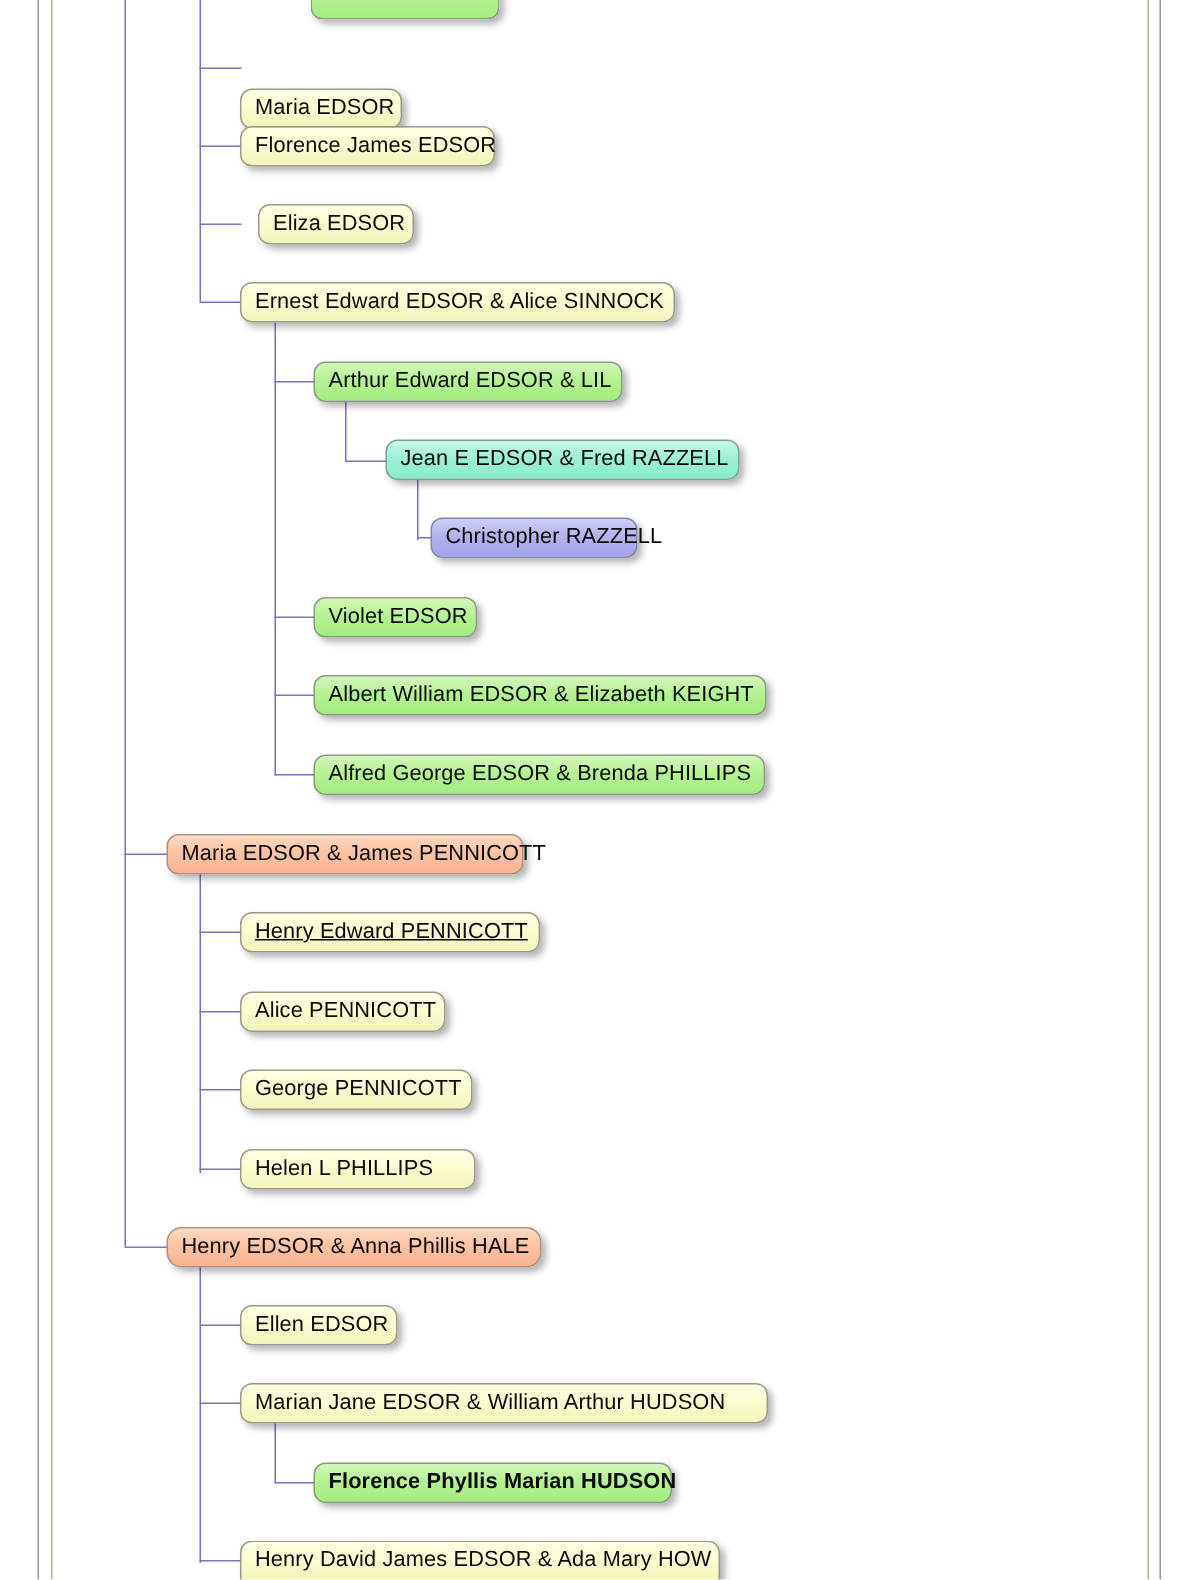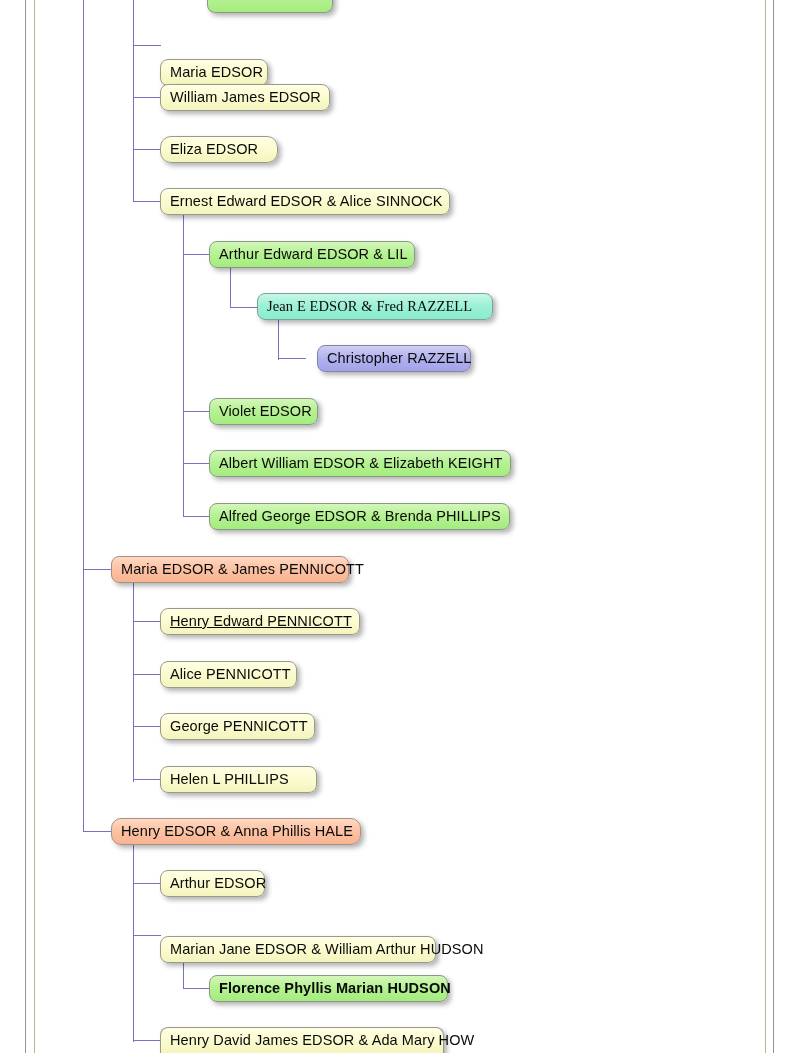--- a/index.html
+++ b/index.html
@@ -133,33 +133,33 @@
       <div class="elbow" style="left: 133px; top: 779px; width: 28px;"></div>
       <div class="elbow" style="left: 83px; top: 831px; width: 29px;"></div>
       <div class="elbow" style="left: 133px; top: 883px; width: 28px;"></div>
       <div class="elbow" style="left: 133px; top: 935px; width: 28px;"></div>
       <div class="elbow" style="left: 183px; top: 988px; width: 27px;"></div>
       <div class="elbow" style="left: 133px; top: 1040px; width: 28px;"></div>
     </div>
   <div id="nodes-layer">
       <div class="node c-green clipped-top" style="left: 207px; top: -14px; width: 126px;"></div>
       <div class="node c-cream" style="left: 160px; top: 27px; width: 108px; margin-top: 32px;">Maria EDSOR</div>
-      <div class="node c-cream" style="left: 160px; top: 84px; width: 170px;">William James EDSOR</div>
-      <div class="node c-cream" style="left: 160px; top: 136px; width: 118px; border-radius: 11px;">Eliza EDSOR</div>
+      <div class="node c-cream" style="left: 160px; top: 84px; width: 170px;">Florence James EDSOR</div>
+      <div class="node c-cream" style="left: 172px; top: 136px; width: 104px;">Eliza EDSOR</div>
       <div class="node c-cream" style="left: 160px; top: 188px; width: 290px;">Ernest Edward EDSOR &amp; Alice SINNOCK</div>
       <div class="node c-green" style="left: 209px; top: 241px; width: 206px;">Arthur Edward EDSOR &amp; LIL</div>
-      <div class="node c-teal" style="left: 257px; top: 293px; width: 236px; font-family: Liberation Serif, serif;">Jean E EDSOR &amp; Fred RAZZELL</div>
-      <div class="node c-purple" style="left: 317px; top: 345px; width: 154px;">Christopher RAZZELL</div>
+      <div class="node c-teal" style="left: 257px; top: 293px; width: 236px;">Jean E EDSOR &amp; Fred RAZZELL</div>
+      <div class="node c-purple" style="left: 287px; top: 345px; width: 138px;">Christopher RAZZELL</div>
       <div class="node c-green" style="left: 209px; top: 398px; width: 109px;">Violet EDSOR</div>
       <div class="node c-green" style="left: 209px; top: 450px; width: 302px;">Albert William EDSOR &amp; Elizabeth KEIGHT</div>
       <div class="node c-green" style="left: 209px; top: 503px; width: 301px;">Alfred George EDSOR &amp; Brenda PHILLIPS</div>
       <div class="node c-salmon" style="left: 111px; top: 556px; width: 238px;">Maria EDSOR &amp; James PENNICOTT</div>
       <div class="node c-cream" style="left: 160px; top: 608px; width: 200px; text-decoration: underline;">Henry Edward PENNICOTT</div>
       <div class="node c-cream" style="left: 160px; top: 661px; width: 137px;">Alice PENNICOTT</div>
       <div class="node c-cream" style="left: 160px; top: 713px; width: 155px;">George PENNICOTT</div>
       <div class="node c-cream" style="left: 160px; top: 766px; width: 157px;">Helen L PHILLIPS</div>
       <div class="node c-salmon" style="left: 111px; top: 818px; width: 250px; border-radius: 10px;">Henry EDSOR &amp; Anna Phillis HALE</div>
-      <div class="node c-cream" style="left: 160px; top: 870px; width: 105px;">Arthur EDSOR</div>
-      <div class="node c-cream" style="left: 160px; top: 922px; width: 276px; margin-top: 14px;">Marian Jane EDSOR &amp; William Arthur HUDSON</div>
+      <div class="node c-cream" style="left: 160px; top: 870px; width: 105px;">Ellen EDSOR</div>
+      <div class="node c-cream" style="left: 160px; top: 922px; width: 352px;">Marian Jane EDSOR &amp; William Arthur HUDSON</div>
       <div class="node c-green" style="left: 209px; top: 975px; width: 239px; font-weight: bold;">Florence Phyllis Marian HUDSON</div>
-      <div class="node c-cream clipped-bottom" style="left: 160px; top: 1027px; width: 284px;">Henry David James EDSOR &amp; Ada Mary HOW</div>
+      <div class="node c-cream clipped-bottom" style="left: 160px; top: 1027px; width: 320px;">Henry David James EDSOR &amp; Ada Mary HOW</div>
     </div>
 </div>
 
 </body></html>

